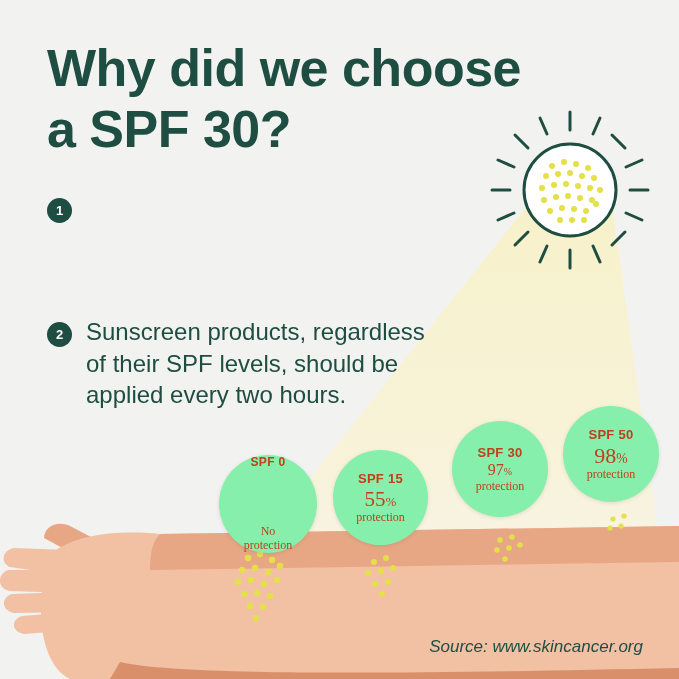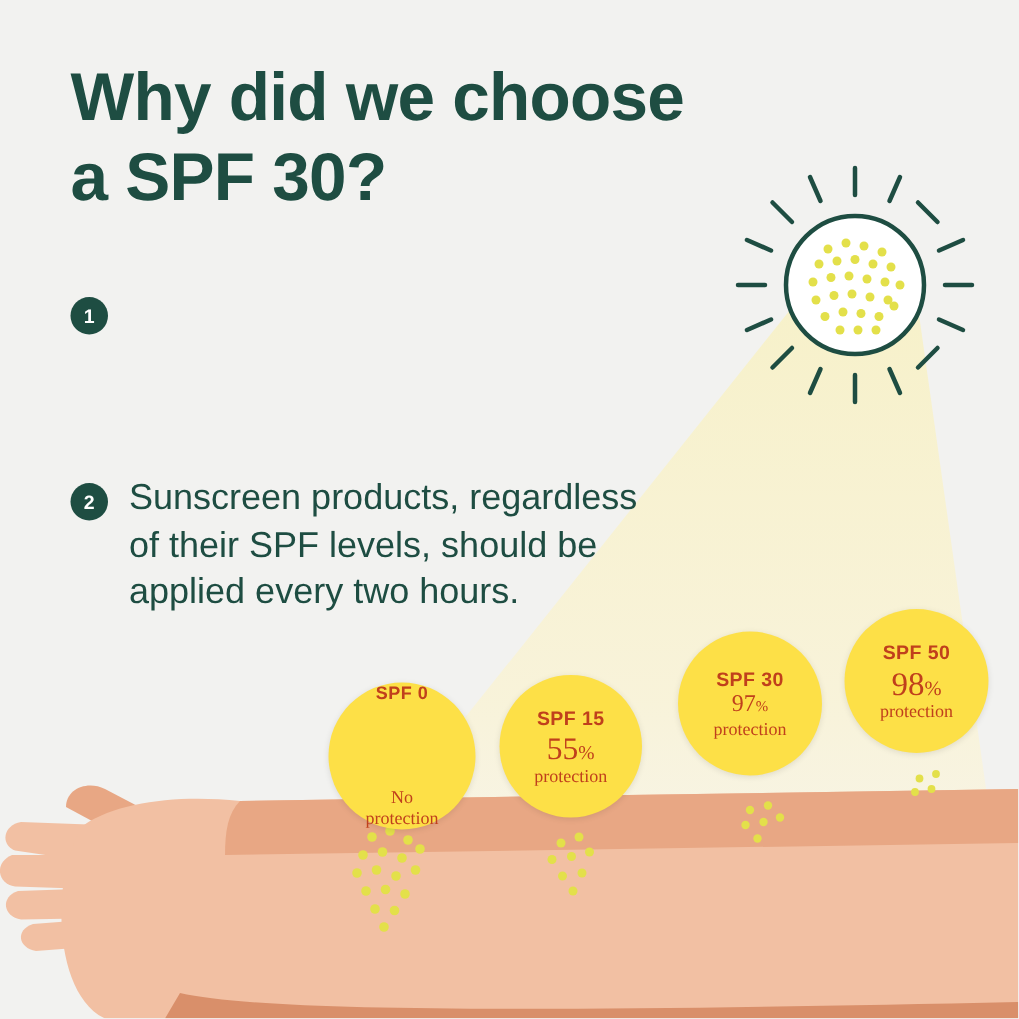--- a/index.html
+++ b/index.html
@@ -20,21 +20,21 @@
     background: #f2f2f0;
     overflow: hidden;
   }
 
   
   #headline {
     position: absolute;
     left: 47px;
     top: 38px;
     width: 560px;
-    font-size: 45px;
+    font-size: 52px;
     font-weight: bold;
     line-height: 1.18;
     letter-spacing: -0.5px;
     color: #1e4d42;
     white-space: pre-line;
   }
 
   
   .point {
     position: absolute;
@@ -91,21 +91,21 @@
     left: 0;
     top: 430px;
     width: 679px;
     height: 249px;
   }
 
   
   .bubble {
     position: absolute;
     border-radius: 50%;
-    background: #fde047;
+    background: #86efac;
     box-shadow: 0 1px 4px rgba(0,0,0,0.10);
     display: flex;
     flex-direction: column;
     align-items: center;
     justify-content: center;
     text-align: center;
     color: #c0401c;
   }
   .bubble .b-title {
     font-weight: bold;
@@ -307,14 +307,15 @@
     <div class="b-pct"><span>97</span><span class="pct-unit">%</span></div>
     <div class="b-sub">protection</div>
   </div>
 
   <div class="bubble" id="bubble-50">
     <div class="b-title">SPF 50</div>
     <div class="b-pct"><span>98</span><span class="pct-unit">%</span></div>
     <div class="b-sub">protection</div>
   </div>
 
+  <div id="source">Source: www.skincancer.org</div>
 
 </div>
 
 </body></html>

